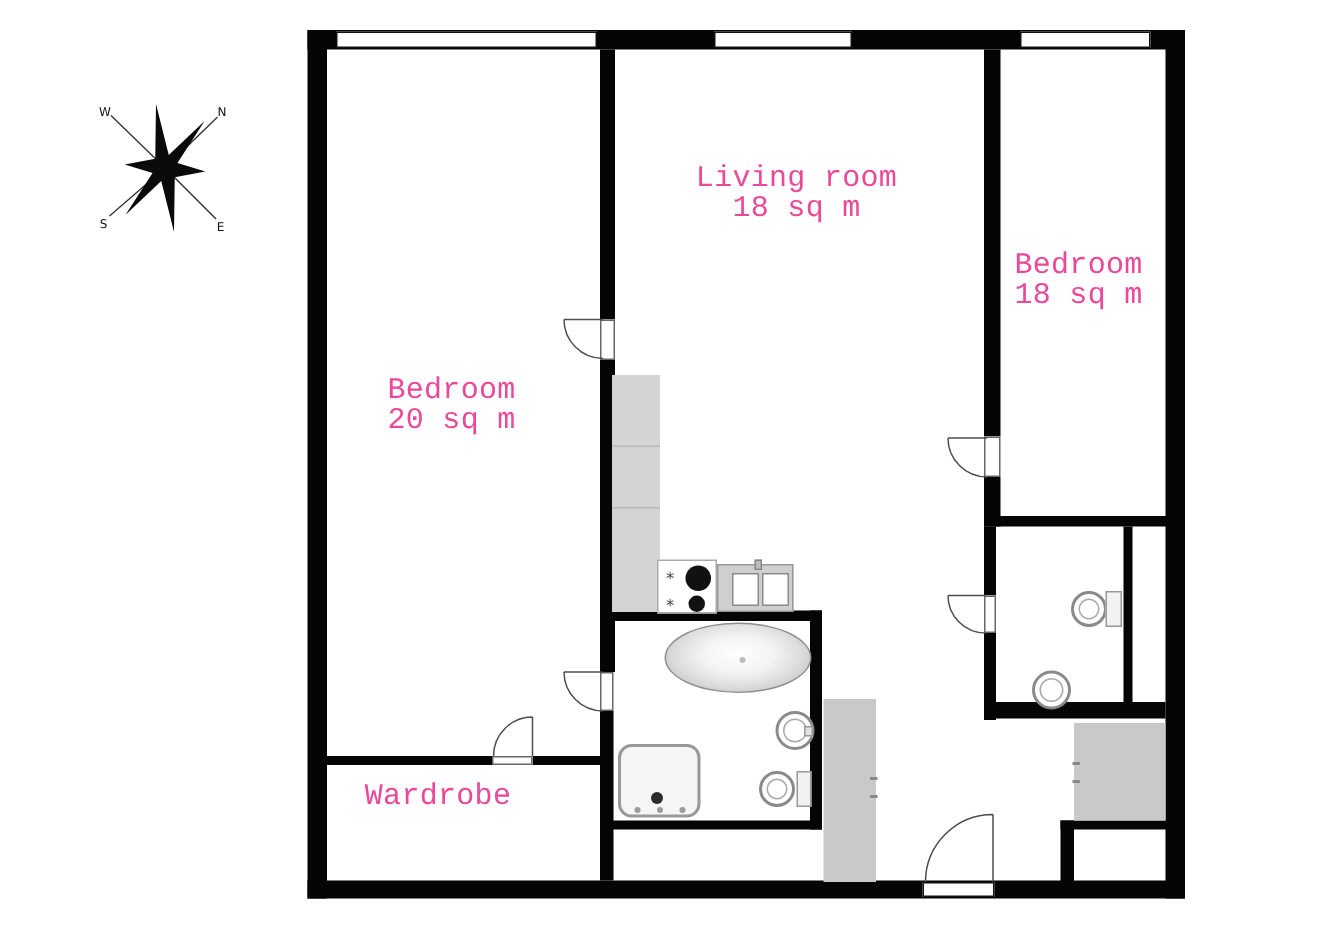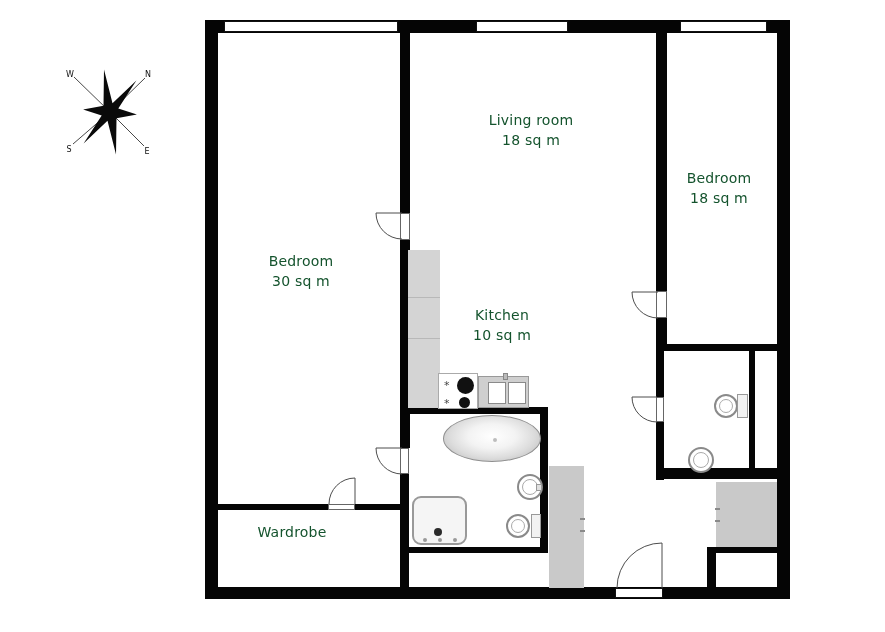--- a/index.html
+++ b/index.html
@@ -15,23 +15,23 @@
   .wall { position: absolute; background:#050505; z-index:10; }
   .window { position: absolute; background:#ffffff; border:1px solid #111; z-index:12; }
   .leaf { position: absolute; background:#ffffff; border:1px solid #666; z-index:15; }
   .fixture { position: absolute; z-index:12; }
   .counter { background:#d4d4d4; }
   .cabinet { background:#c9c9c9; }
   .divline { position:absolute; left:0; width:100%; height:1px; background:#b8b8b8; }
   .round { border-radius:50%; }
   .room-label {
     position: absolute; z-index:25;
-    color:#14532d; font-size:14px; line-height:20px;
+    color:#ec4899; font-size:20px; line-height:20px;
     text-align:center; transform: translateX(-50%);
-    letter-spacing:0.2px; white-space:nowrap;
+    letter-spacing:0.2px; white-space:nowrap;font-family:Liberation Mono, monospace;
   }
   #watermark {
     position:absolute; left:128px; top:263px; z-index:20;
     font-size:98px; line-height:1; font-weight:bold;
     color: rgba(228,228,228,0.62); letter-spacing:0px; white-space:nowrap;
     pointer-events:none;
   }
   #door-svg, #compass-svg { position:absolute; z-index:16; pointer-events:none; }
   .arc { fill:none; stroke:#4d4d4d; stroke-width:1; }
   .handle { position:absolute; width:5px; height:2px; background:#8a8a8a; }
@@ -164,23 +164,19 @@
   <div class="room-label" style="left:531px;top:110px">
     <div>Living room</div>
     <div>18 sq m</div>
   </div>
   <div class="room-label" style="left:719px;top:168px">
     <div>Bedroom</div>
     <div>18 sq m</div>
   </div>
   <div class="room-label" style="left:301px;top:251px">
     <div>Bedroom</div>
-    <div>30 sq m</div>
-  </div>
-  <div class="room-label" style="left:502px;top:305px">
-    <div>Kitchen</div>
-    <div>10 sq m</div>
+    <div>20 sq m</div>
   </div>
   <div class="room-label" style="left:292px;top:522px">
     <div>Wardrobe</div>
   </div>
 
 </div>
 
 </body></html>

